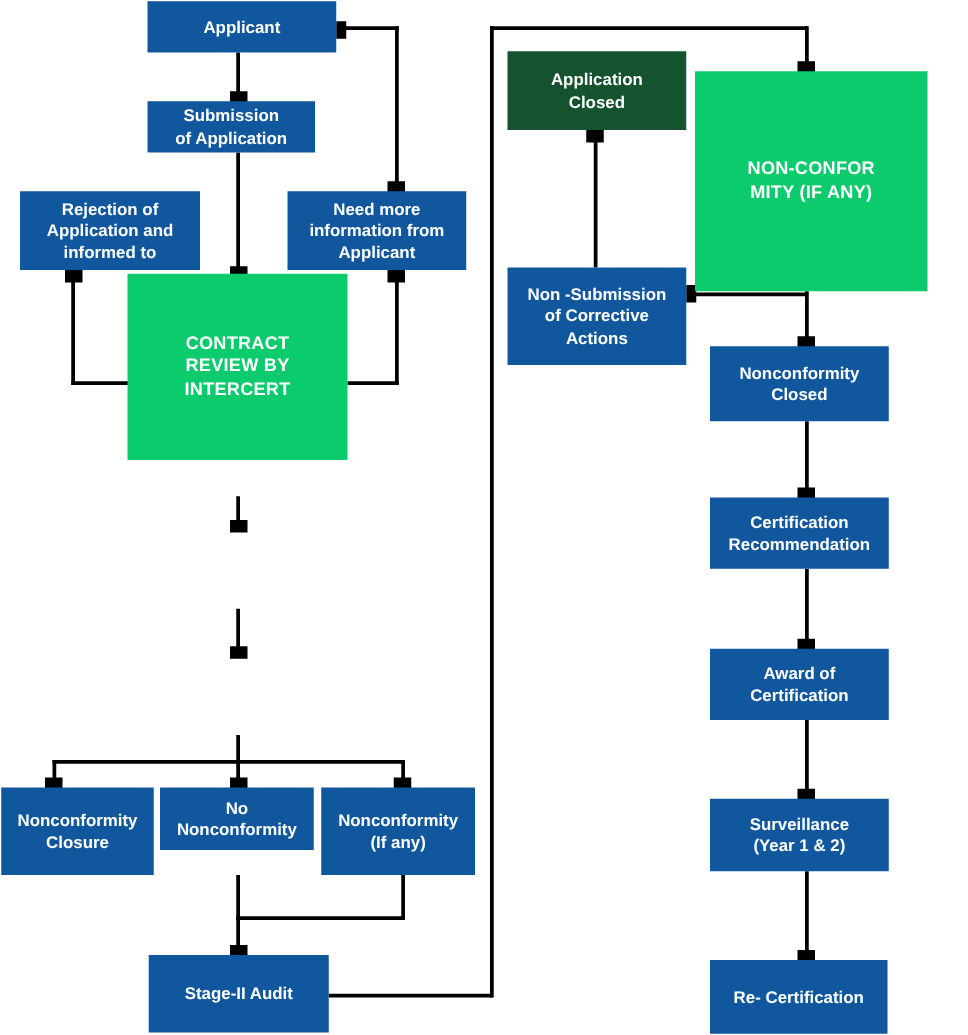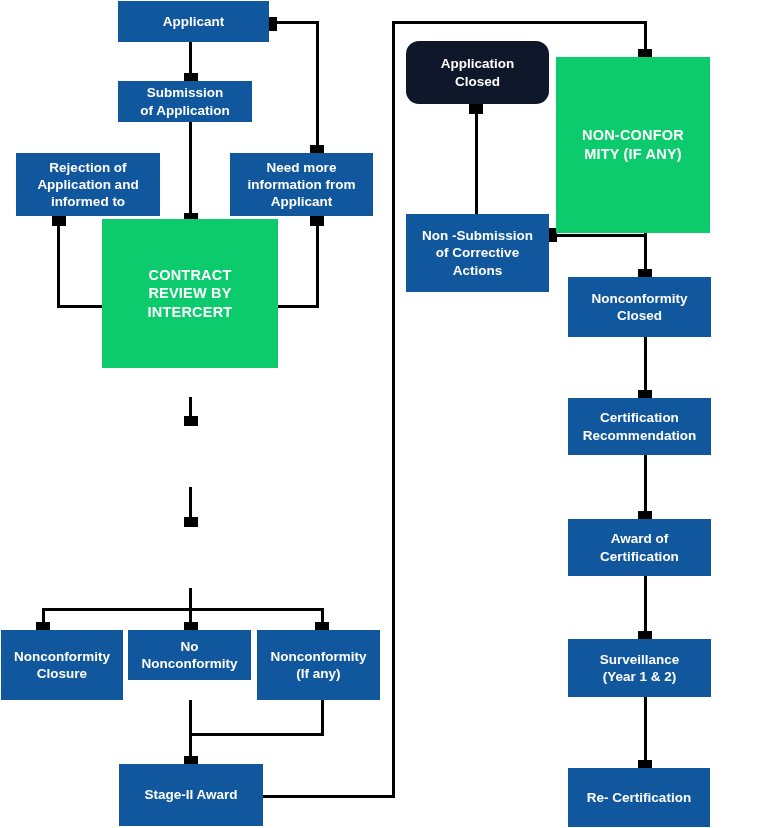--- a/index.html
+++ b/index.html
@@ -108,24 +108,24 @@
 Applicant</div>
       <div class="node green" style="background: rgb(11, 203, 108); color: rgb(255, 255, 255); left: 102px; top: 219px; width: 176px; height: 149px;">CONTRACT
 REVIEW BY
 INTERCERT</div>
       <div class="node blue" style="background: rgb(17, 87, 158); color: rgb(255, 255, 255); left: 1px; top: 630px; width: 122px; height: 70px;">Nonconformity
 Closure</div>
       <div class="node blue" style="background: rgb(17, 87, 158); color: rgb(255, 255, 255); left: 128px; top: 630px; width: 123px; height: 50px;">No
 Nonconformity</div>
       <div class="node blue" style="background: rgb(17, 87, 158); color: rgb(255, 255, 255); left: 257px; top: 630px; width: 123px; height: 70px;">Nonconformity
 (If any)</div>
-      <div class="node blue" style="background: rgb(17, 87, 158); color: rgb(255, 255, 255); left: 119px; top: 764px; width: 144px; height: 62px;">Stage-II Award</div>
-      <div class="node blue" style="background: #0f172a; color: rgb(255, 255, 255); left: 406px; top: 41px; width: 143px; height: 63px; border-radius: 13px;">Application
+      <div class="node blue" style="background: rgb(17, 87, 158); color: rgb(255, 255, 255); left: 119px; top: 764px; width: 144px; height: 62px;">Stage-II Audit</div>
+      <div class="node blue" style="background: #14532d; color: rgb(255, 255, 255); left: 406px; top: 41px; width: 143px; height: 63px;">Application
 Closed</div>
-      <div class="node green" style="background: rgb(11, 203, 108); color: rgb(255, 255, 255); left: 556px; top: 57px; width: 154px; height: 176px;">NON-CONFOR
+      <div class="node green" style="background: rgb(11, 203, 108); color: rgb(255, 255, 255); left: 556px; top: 57px; width: 186px; height: 176px;">NON-CONFOR
 MITY (IF ANY)</div>
       <div class="node blue" style="background: rgb(17, 87, 158); color: rgb(255, 255, 255); left: 406px; top: 214px; width: 143px; height: 78px;">Non -Submission
 of Corrective
 Actions</div>
       <div class="node blue" style="background: rgb(17, 87, 158); color: rgb(255, 255, 255); left: 568px; top: 277px; width: 143px; height: 60px;">Nonconformity
 Closed</div>
       <div class="node blue" style="background: rgb(17, 87, 158); color: rgb(255, 255, 255); left: 568px; top: 398px; width: 143px; height: 57px;">Certification
 Recommendation</div>
       <div class="node blue" style="background: rgb(17, 87, 158); color: rgb(255, 255, 255); left: 568px; top: 519px; width: 143px; height: 57px;">Award of
 Certification</div>

